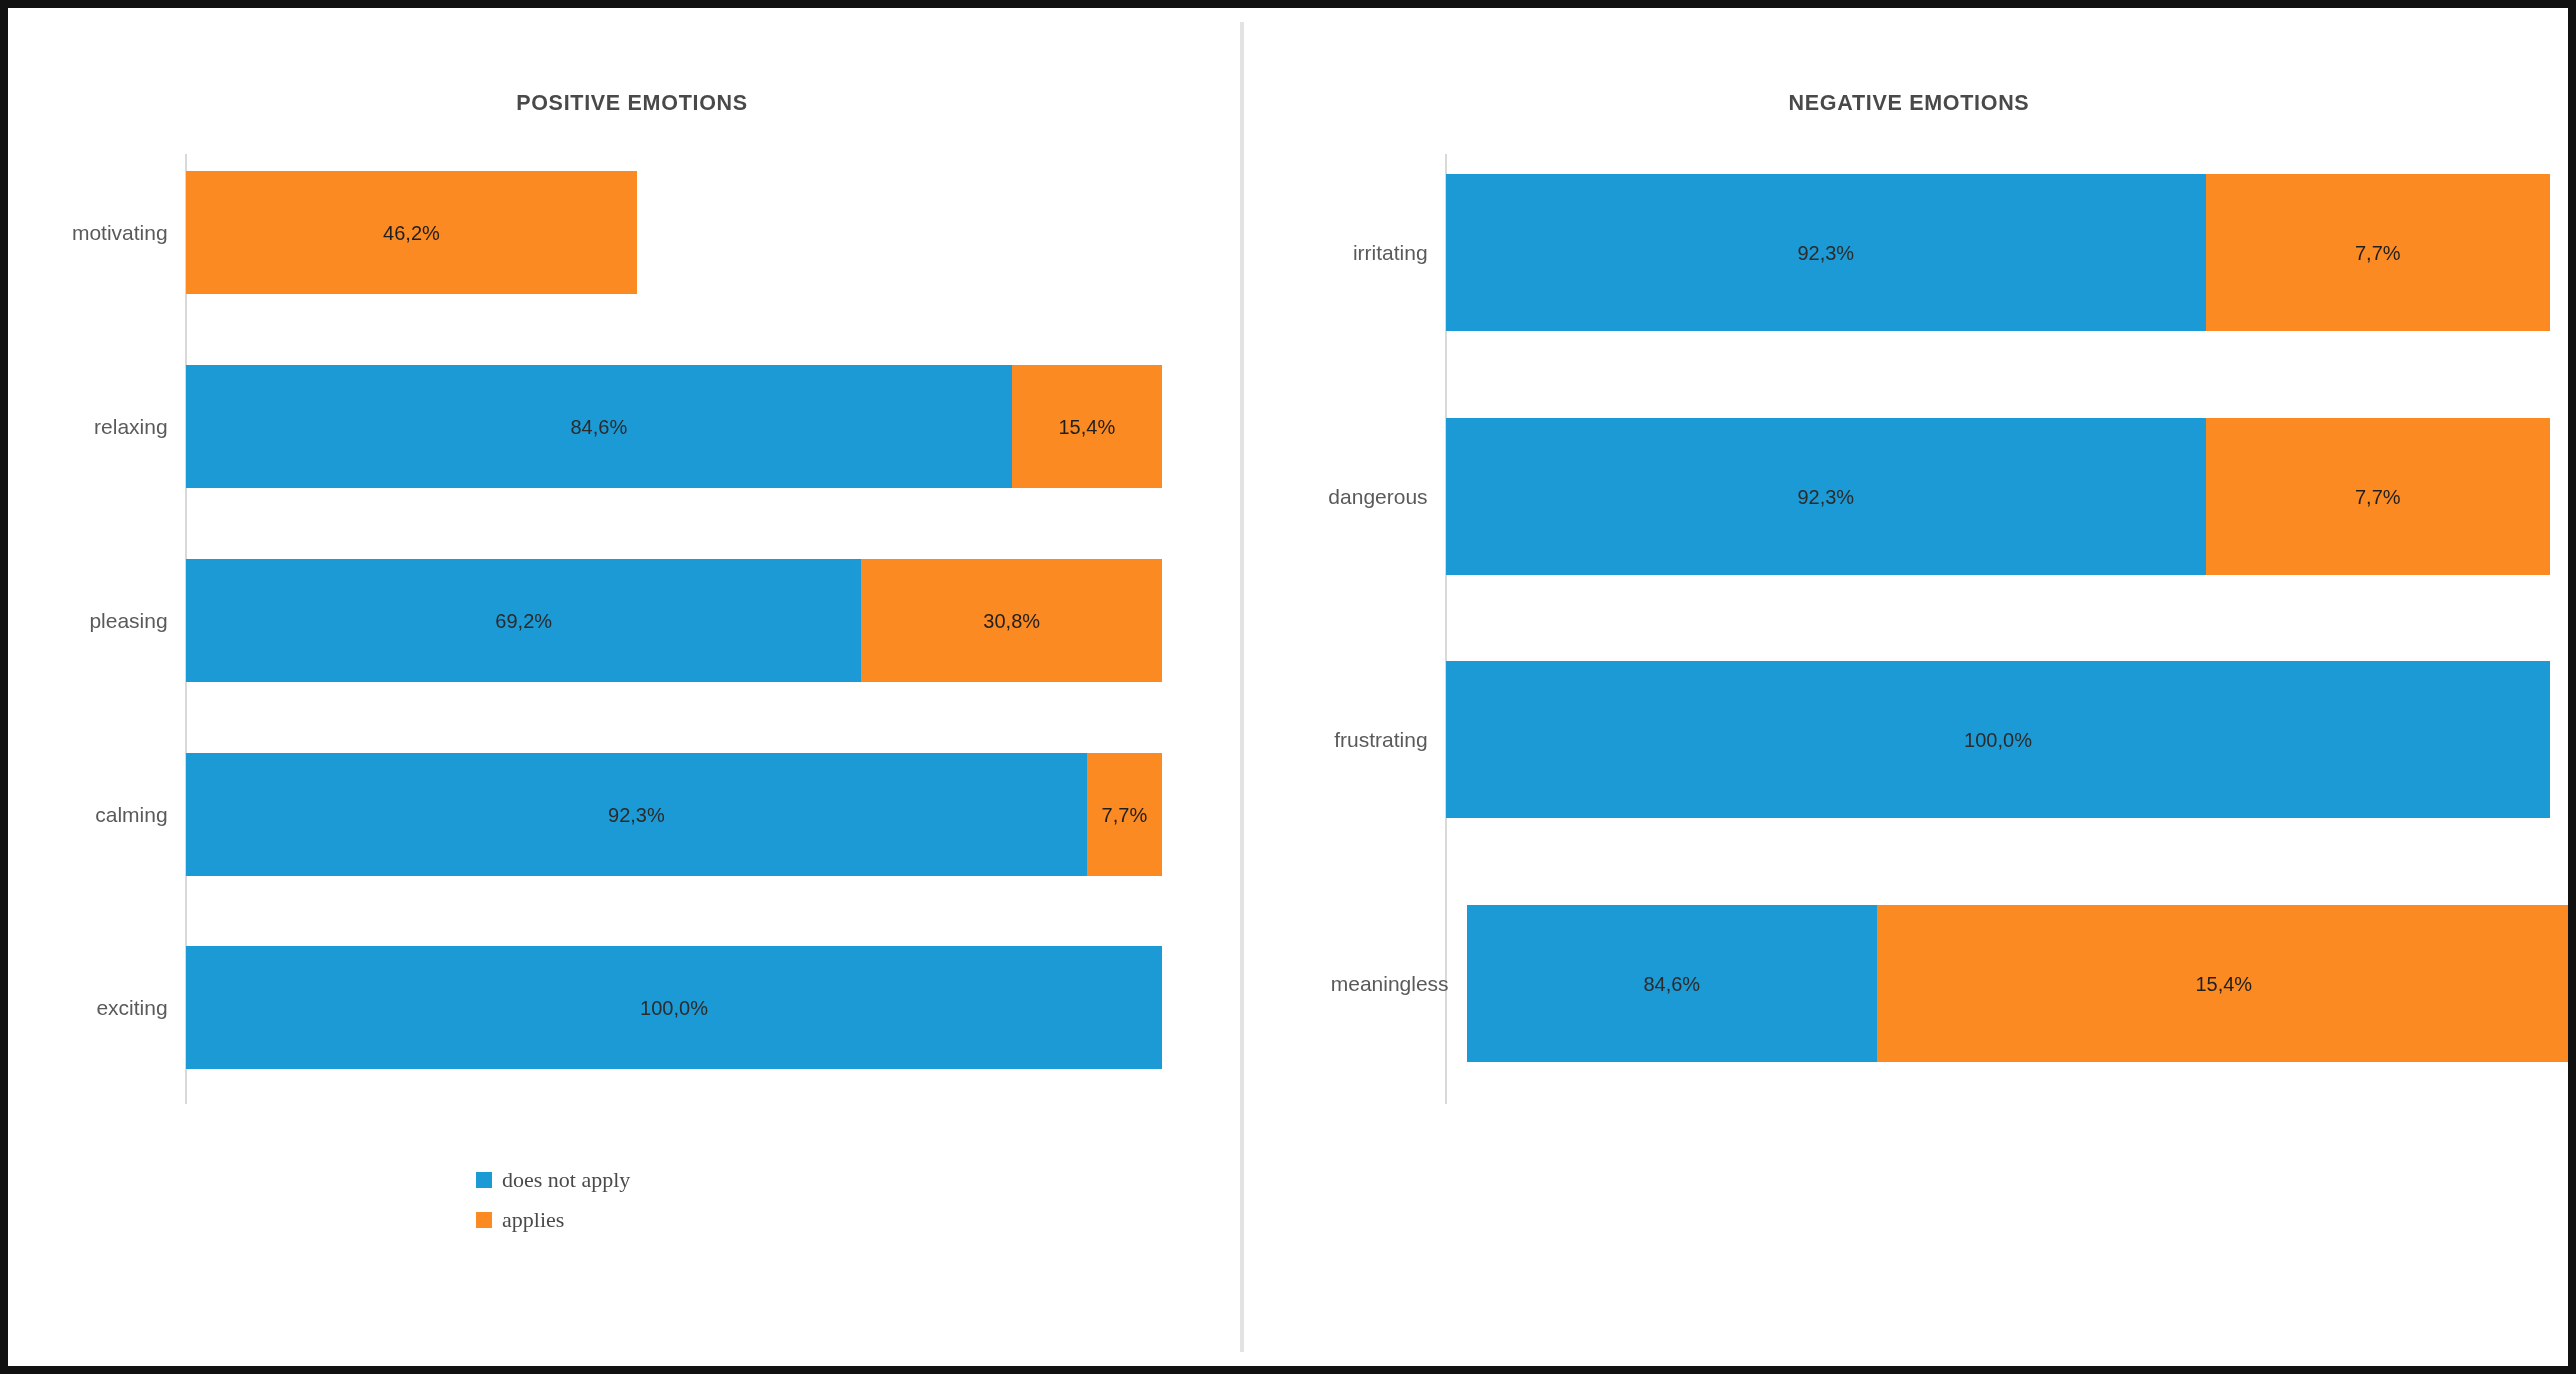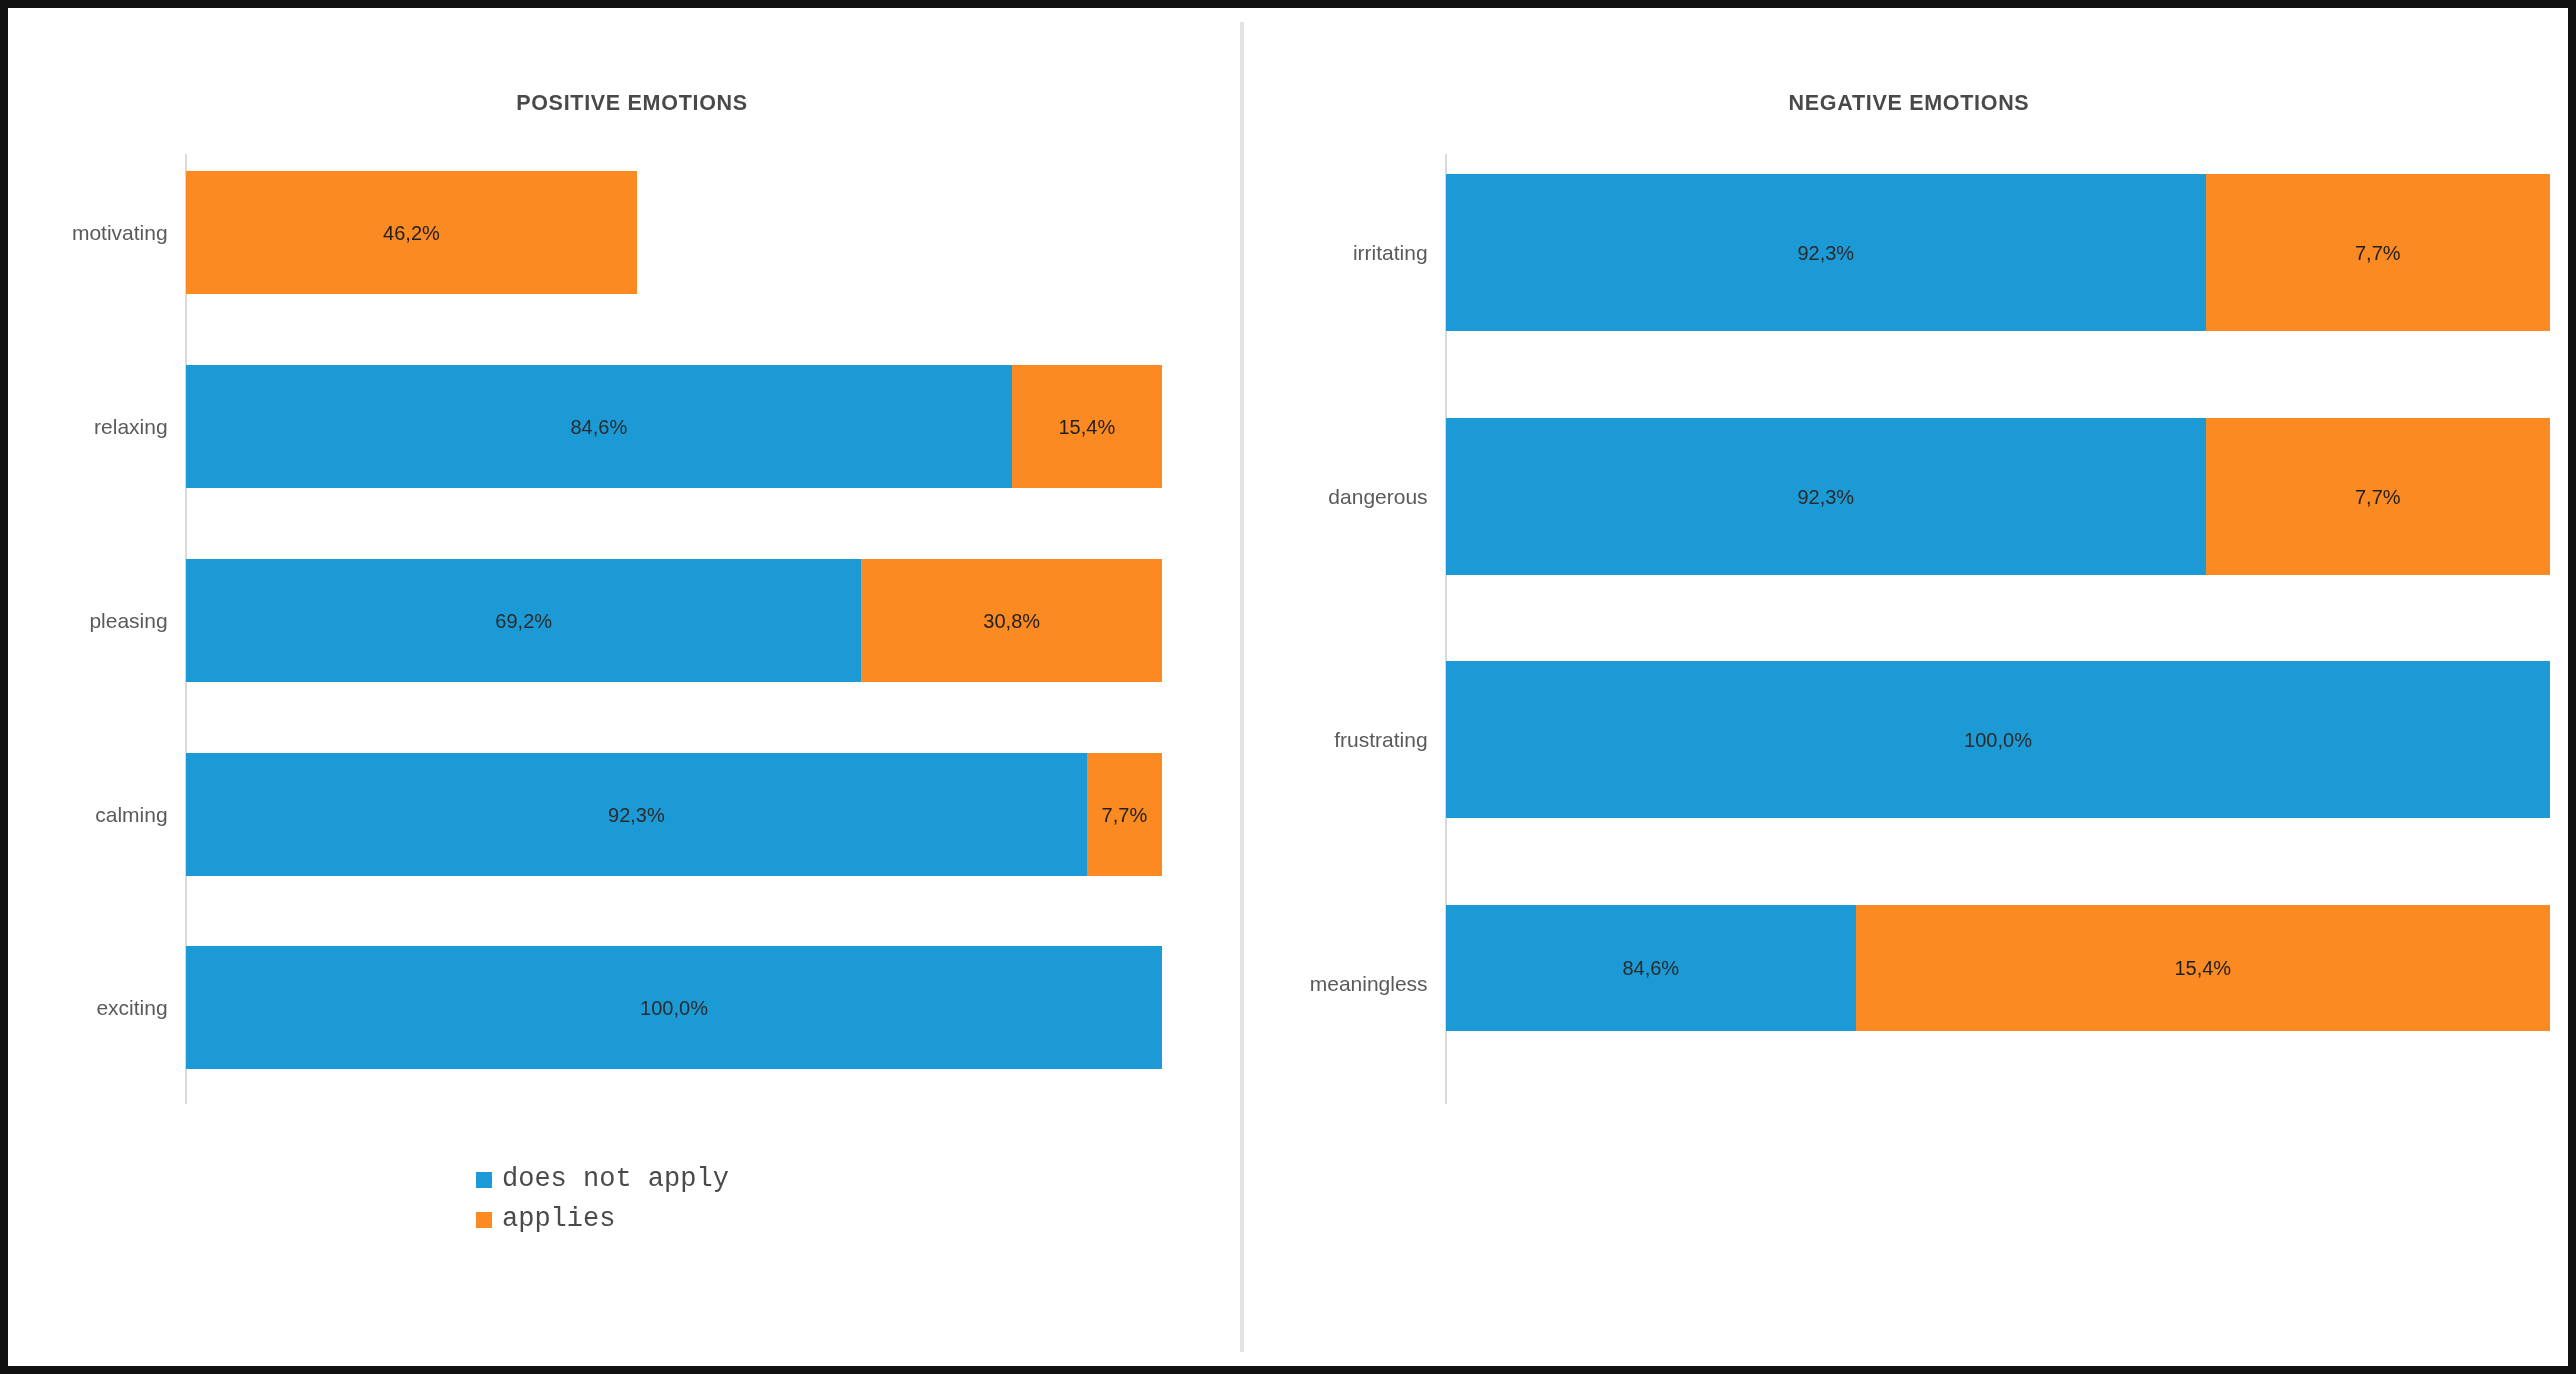--- a/index.html
+++ b/index.html
@@ -134,23 +134,23 @@
     margin-bottom: 17px;
     height: 23px;
   }
   .legend-swatch {
     width: 16px;
     height: 16px;
     margin-right: 10px;
     flex: 0 0 auto;
   }
   .legend-text {
-    font-size: 27px;
+    font-size: 22px;
     color: #4a4a4a;
-    font-family: Liberation Mono, monospace;
+    font-family: Liberation Serif, serif;
     white-space: nowrap;
     line-height: 1;
   }
 </style>
 </head>
 <body>
 
 <div id="figure">
   <div class="canvas">
 
@@ -236,21 +236,21 @@
             <div class="seg orange" style="width: 31.2%;">
               <span class="seg-label">7,7%</span>
             </div>
           </div>
           <div class="row" style="top: 507px; height: 157px;">
             <div class="cat-label" style="top: 68px;">frustrating</div>
             <div class="seg blue" style="width: 100%;">
               <span class="seg-label">100,0%</span>
             </div>
           </div>
-          <div class="row" style="top: 751px; height: 126px;">
+          <div class="row" style="top: 751px; height: 157px; margin-left: 21px;">
             <div class="cat-label" style="top: 68px;">meaningless</div>
             <div class="seg blue" style="width: 37.1%;">
               <span class="seg-label">84,6%</span>
             </div>
             <div class="seg orange" style="width: 62.9%;">
               <span class="seg-label">15,4%</span>
             </div>
           </div>
         </div>
     </div>

